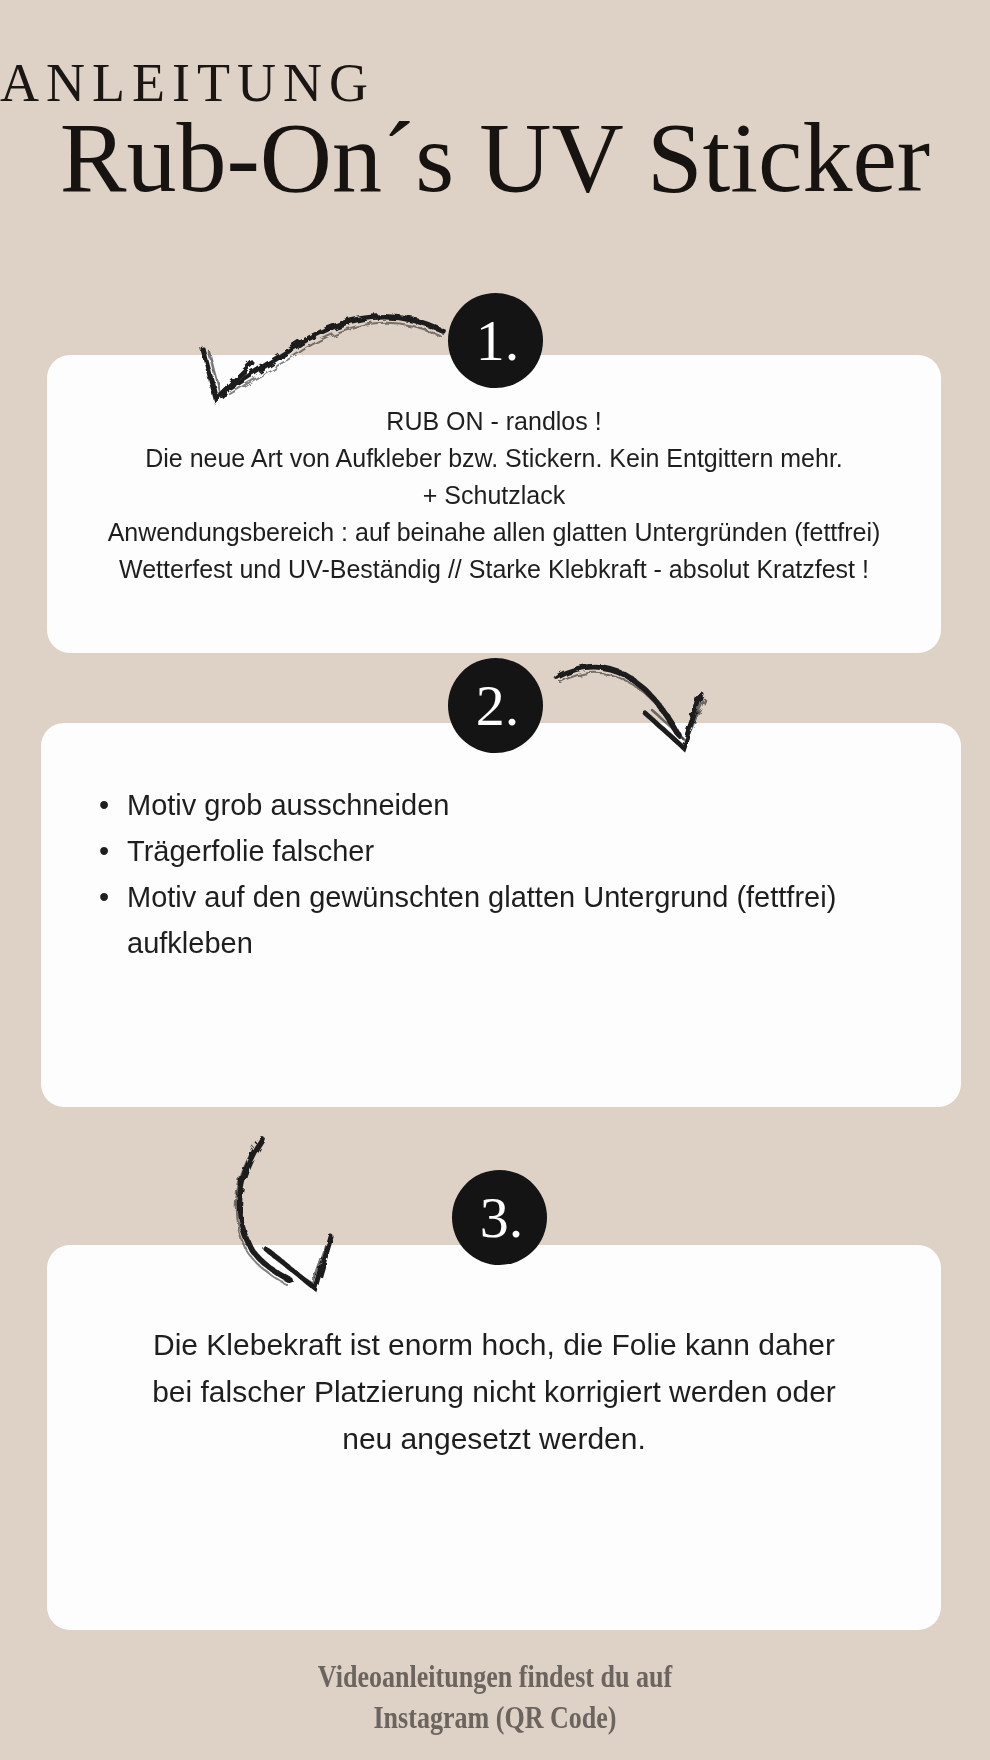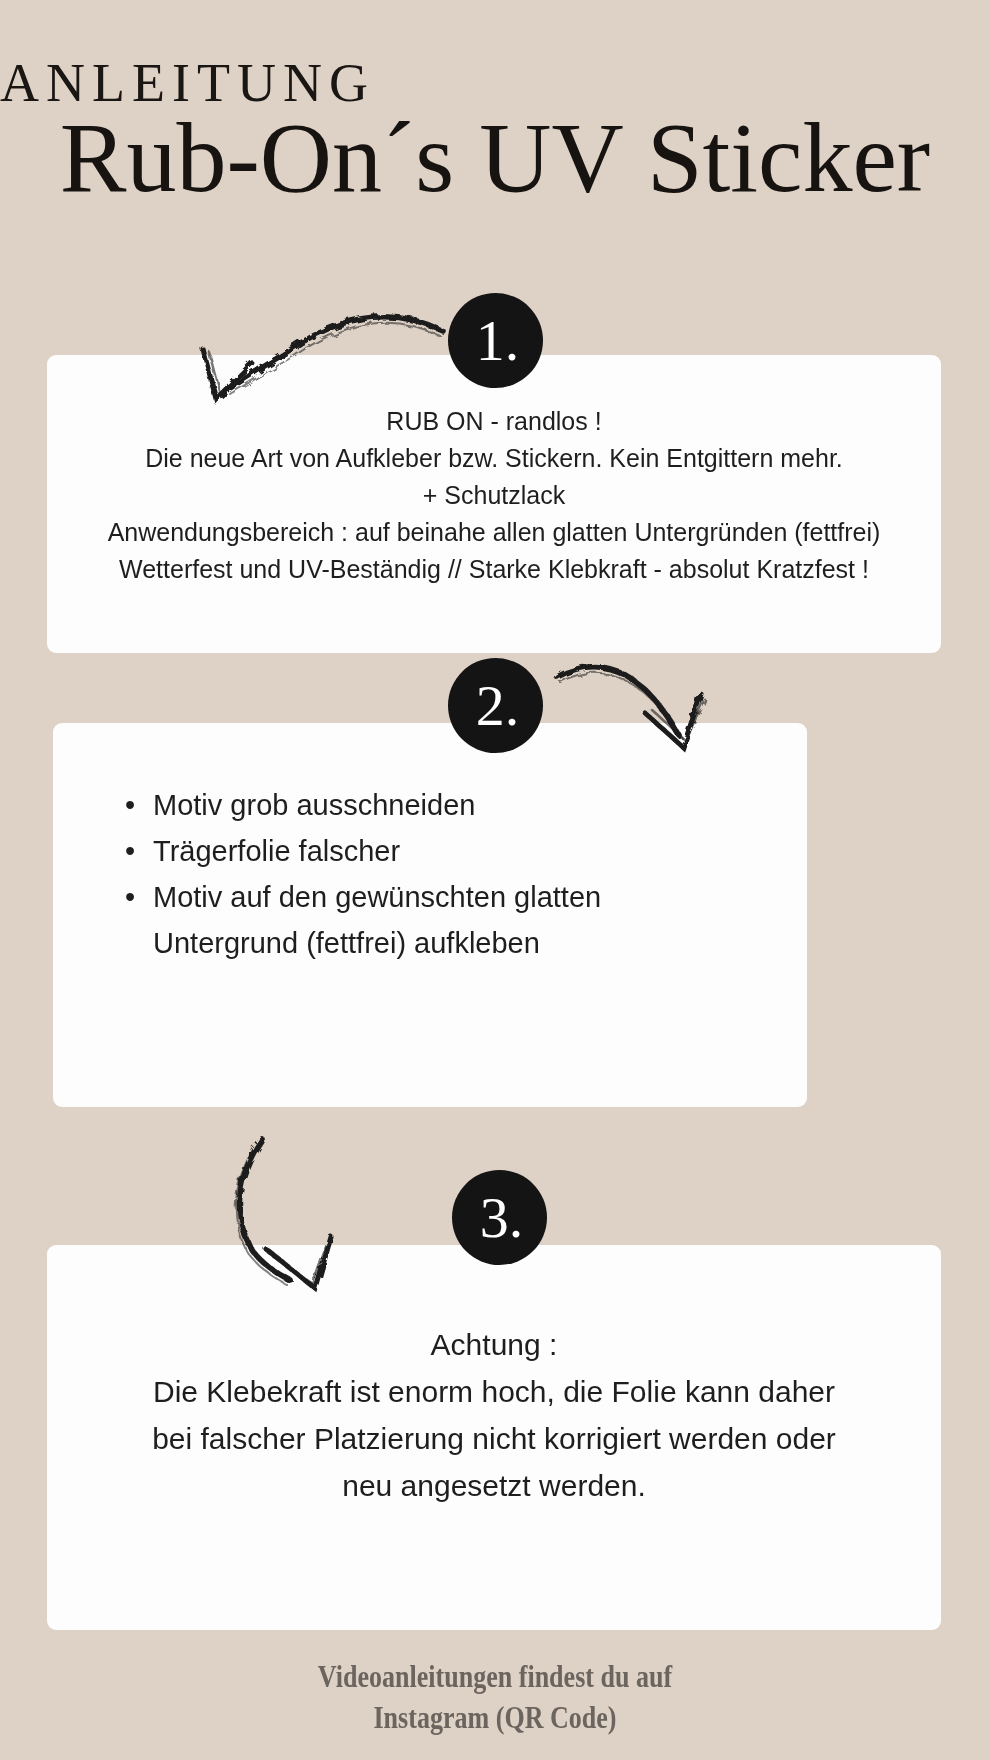--- a/index.html
+++ b/index.html
@@ -54,40 +54,40 @@
     padding-left: 4px;
   }
   .circle-1 { top: 293px; }
   .circle-2 { top: 658px; }
   .circle-3 { top: 1170px; left: 452px; }
 
   
   .card {
     position: absolute;
     background: #fdfdfd;
-    border-radius: 9px;
+    border-radius: 23px;
     z-index: 1;
     box-sizing: border-box;
     color: #1e1e1e;
   }
   .card-1 {
     left: 47px; top: 355px;
     width: 894px; height: 298px;
     padding-top: 48px;
     text-align: center;
   }
   .card-1 .line {
     font-size: 25px;
     line-height: 37px;
     white-space: nowrap;
   }
   .card-2 {
-    left: 53px; top: 723px;
-    width: 754px; height: 384px;
-    padding: 59px 85px 0 64px;
+    left: 41px; top: 723px;
+    width: 920px; height: 384px;
+    padding: 59px 85px 0 50px;
   }
   .card-2 ul {
     margin: 0; padding: 0;
     list-style: none;
   }
   .card-2 li {
     position: relative;
     padding-left: 36px;
     font-size: 29px;
     line-height: 46px;
@@ -193,21 +193,20 @@
       <li>Motiv grob ausschneiden</li>
       <li>Trägerfolie falscher</li>
       <li>Motiv auf den gewünschten glatten Untergrund (fettfrei) aufkleben</li>
     </ul>
   </div>
 
   <div class="step-circle circle-3">
     <span class="num">3.</span>
   </div>
   <div class="card card-3">
-    <div class="line">Achtung :</div>
     <div class="line">Die Klebekraft ist enorm hoch, die Folie kann daher</div>
     <div class="line">bei falscher Platzierung nicht korrigiert werden oder</div>
     <div class="line">neu angesetzt werden.</div>
   </div>
 
   <div class="footer">
     <span class="f-line">Videoanleitungen findest du auf</span>
     <span class="f-line">Instagram (QR Code)</span>
   </div>
 

